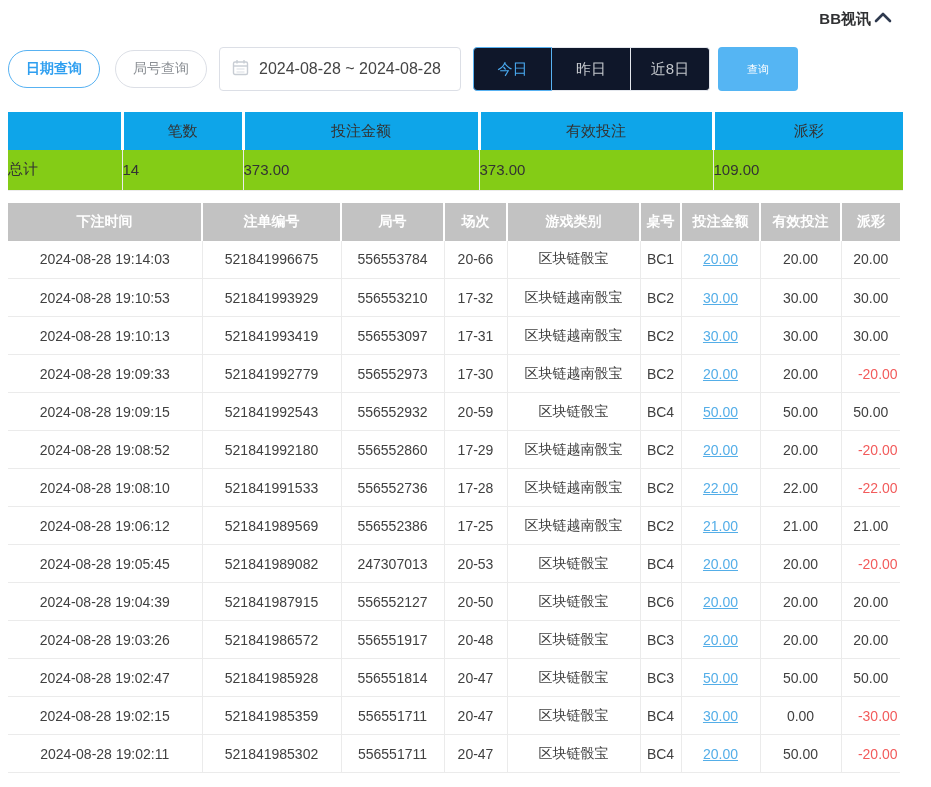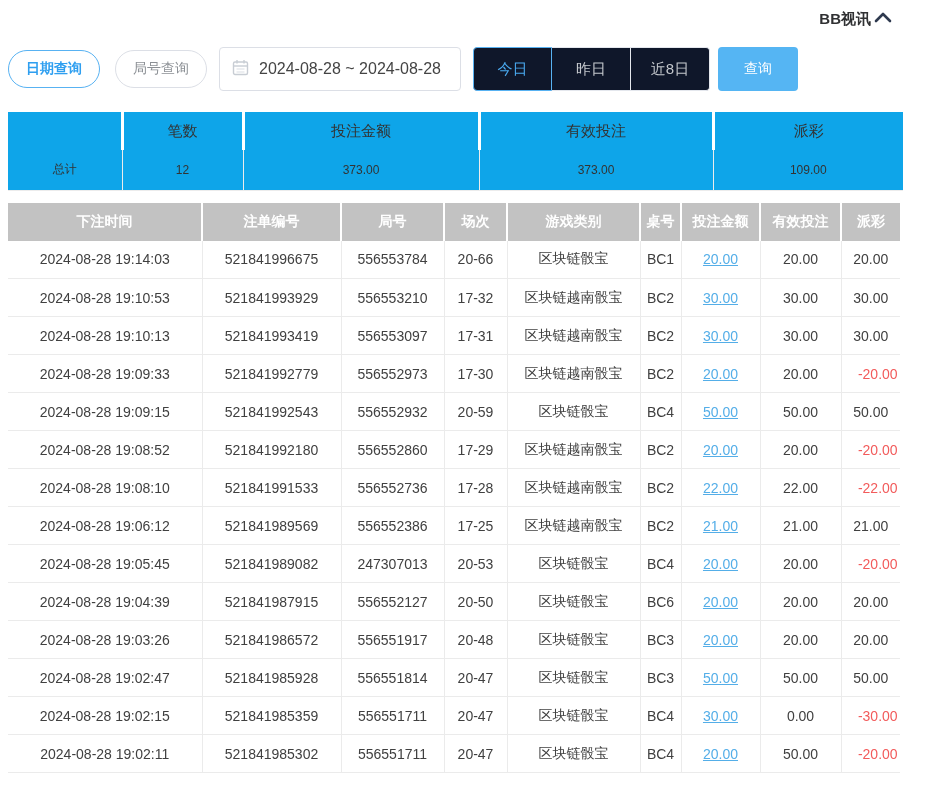--- a/index.html
+++ b/index.html
@@ -47,34 +47,34 @@
   .quick-btn {
     width: 79px; height: 44px; background: #0f172a; font-size: 15px; cursor: pointer;
     border: 1px solid #e4e7ed; border-left: none; color: #c3c7cc;
   }
   .quick-btn:last-child { border-radius: 0 4px 4px 0; }
   .quick-btn.active {
     border: 1px solid #58b2f2; color: #4aaaf0; border-radius: 4px 0 0 4px;
   }
   .search-btn {
     margin-left: 8px; width: 80px; height: 44px;
-    background: #55b5f3; color: #fff; font-size: 14px;
+    background: #55b5f3; color: #fff; font-size: 11px;
     border: none; border-radius: 4px; cursor: pointer;
   }
 
   
   table { border-collapse: collapse; table-layout: fixed; }
   .summary-table { width: 895px; margin-top: 20px; }
   .summary-table th {
     background: #0ea5e9; height: 38px; font-weight: normal;
     font-size: 15px; color: #333; border-right: 3px solid #fff;
   }
   .summary-table th:last-child { border-right: none; }
   .summary-table td {
-    background: #0ea5e9; height: 40px; text-align: center; font-size: 12px;
+    background: #84cc16; height: 40px; text-align: left; font-size: 15px;
     border-right: 1px solid #ececec; border-bottom: 1px solid #ececec;
   }
   .summary-table td:last-child { border-right: none; }
 
   
   .bet-table { width: 892px; margin-top: 12px; }
   .bet-table th {
     background: #c2c2c2; color: #fff; height: 38px;
     font-size: 14px; font-weight: bold; border-right: 2px solid #fff; font-family: Liberation Serif, serif;
   }
@@ -144,21 +144,21 @@
         <th></th>
         <th>笔数</th>
         <th>投注金额</th>
         <th>有效投注</th>
         <th>派彩</th>
       </tr>
     </thead>
     <tbody>
       <tr>
         <td>总计</td>
-        <td>12</td>
+        <td>14</td>
         <td>373.00</td>
         <td>373.00</td>
         <td>109.00</td>
       </tr>
     </tbody>
   </table>
 
   <table class="bet-table">
     <colgroup>
         <col style="width:194px">

